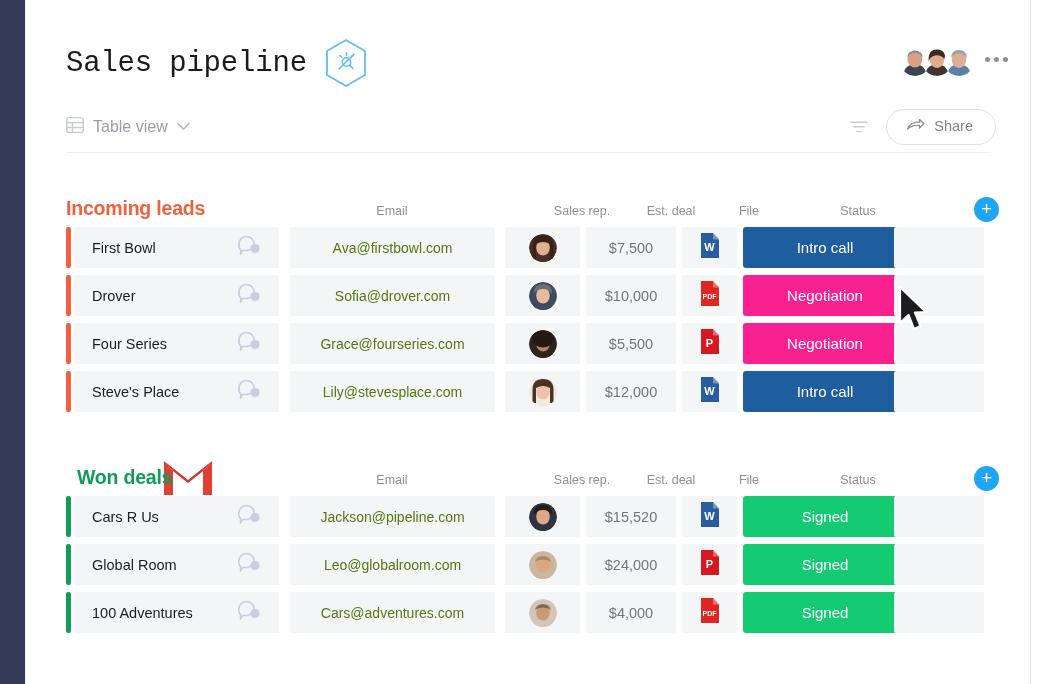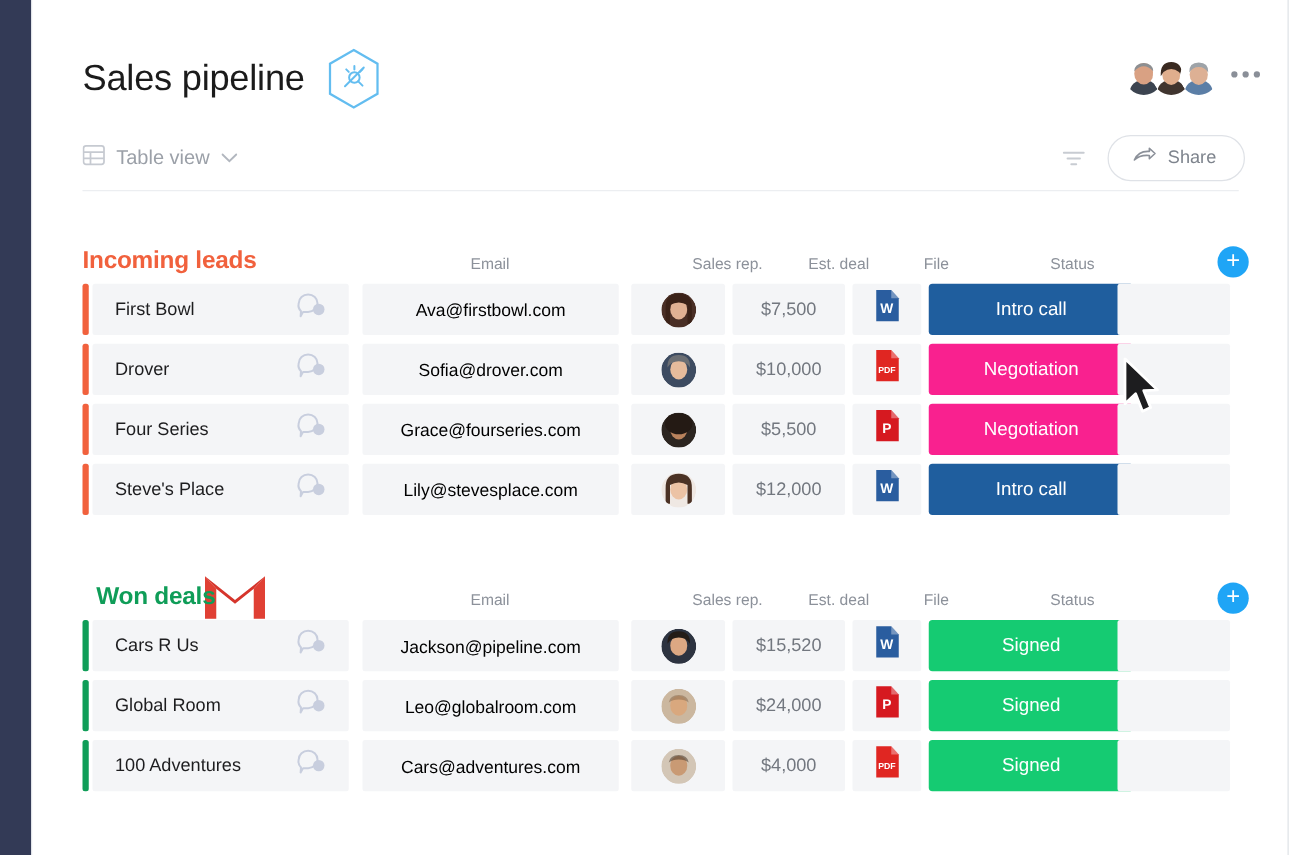--- a/index.html
+++ b/index.html
@@ -28,21 +28,21 @@
   
   .page {
     position:absolute; left:26px; top:0; width:1004px; height:684px;
     background:#ffffff;
   }
 
   
   .hdr { position:absolute; left:40px; top:38px; display:flex; align-items:center; }
   .title {
     font-size:29px; font-weight:400; color:#1b1b1b; letter-spacing:-0.2px;
-    font-family:Liberation Sans, sans-serif;
+    font-family:Liberation Mono, monospace;
   }
   .hexbtn { margin-left:16px; width:46px; height:50px; position:relative; }
   .avatars { position:absolute; right:56px; top:46px; display:flex; }
   .av {
     width:30px; height:30px; border-radius:50%;
     margin-left:-8px; overflow:hidden; position:relative;
   }
   .av:first-child { margin-left:0; }
   .dots { position:absolute; right:22px; top:57px; display:flex; gap:4px; }
   .dot { width:5px; height:5px; border-radius:50%; background:#8a8f98; }
@@ -92,21 +92,21 @@
     position:absolute; left:0; top:0; width:5px; height:41px; border-radius:2px;
   }
   .cell {
     position:absolute; top:0; height:41px; background:#f4f5f7;
     border-radius:2px; display:flex; align-items:center;
   }
   .c-name { left:8px; width:205px; padding:0 0 0 18px; justify-content:space-between; }
   .c-name .nm { font-size:14.5px; color:#1d1d1f; }
   .c-name .bub { margin-right:16px; }
   .c-email { left:224px; width:205px; justify-content:center; }
-  .c-email span { font-size:14px; color:#000000; }
+  .c-email span { font-size:14px; color:#4d7c0f; }
   .c-rep  { left:439px; width:75px; justify-content:center; }
   .c-deal { left:520px; width:90px; justify-content:center; }
   .c-deal span { font-size:14.5px; color:#72777f; }
   .c-file { left:616px; width:55px; justify-content:center; }
   .c-stat { left:677px; width:145px; justify-content:center; }
   .c-end  { left:828px; width:90px; }
   .badge {
     width:164px; height:41px; border-radius:3px; color:#fff;
     font-size:15px; display:flex; align-items:center; justify-content:center;
   }

